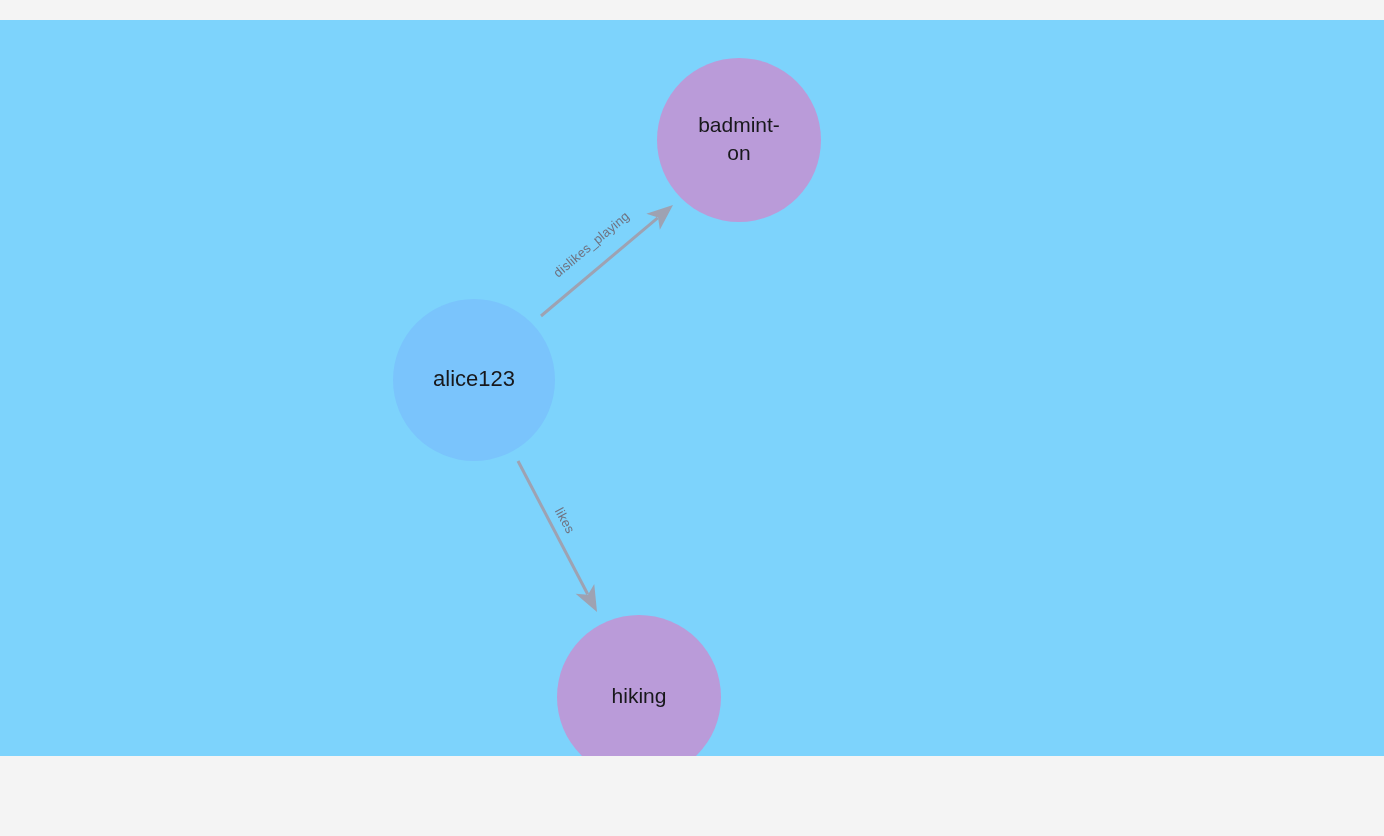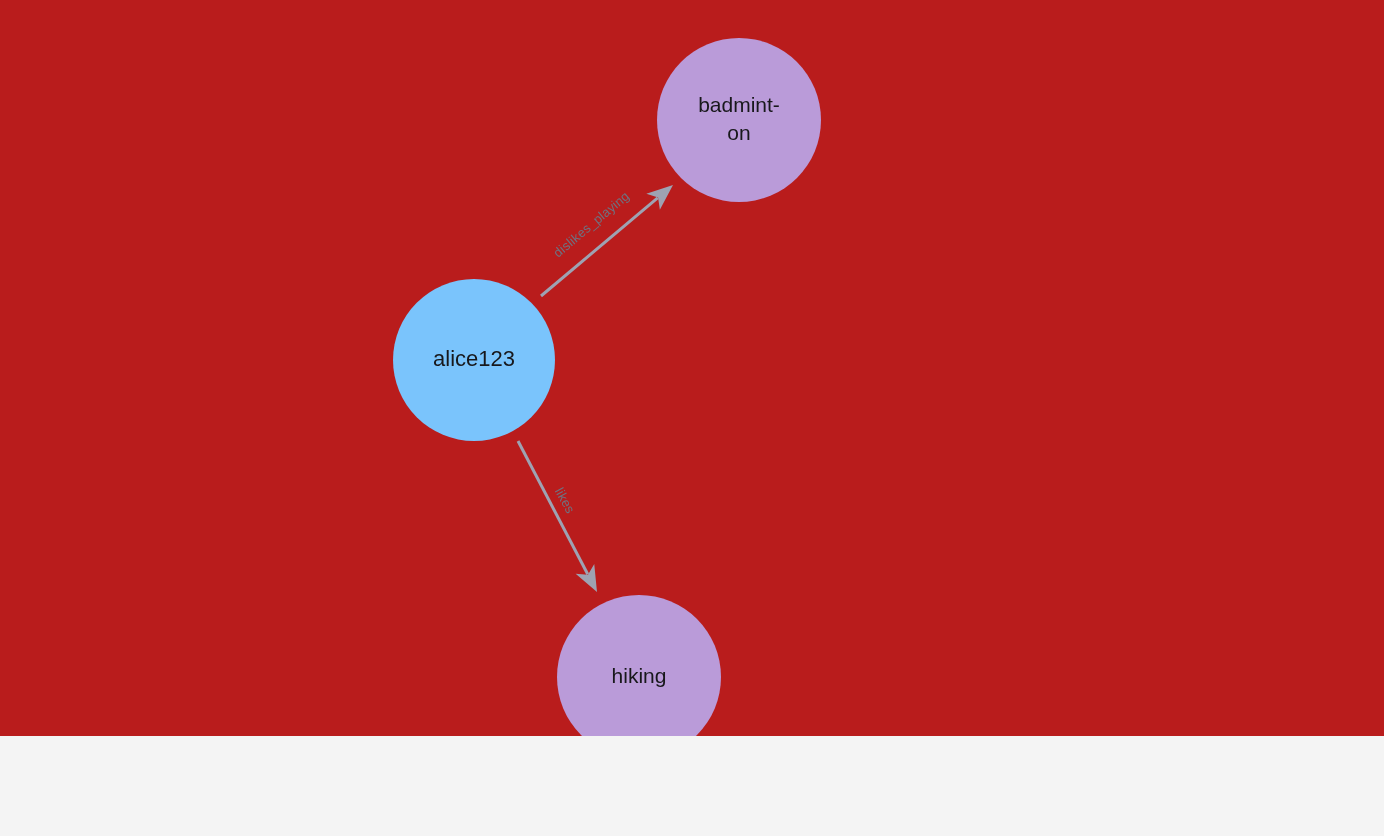--- a/index.html
+++ b/index.html
@@ -8,22 +8,23 @@
     padding: 0;
     background: #f4f4f4;
   }
   body {
     font-family: "Liberation Sans", sans-serif;
   }
   #graph-canvas {
     position: relative;
     width: 1384px;
     height: 736px;
-    background: #b91c1c;
+    background: #7dd3fc;
     overflow: hidden;
+    margin-top: 20px;
   }
   #graph-svg {
     position: absolute;
     left: 0;
     top: 0;
     width: 1384px;
     height: 836px;
     display: block;
   }
   .edge-line {

